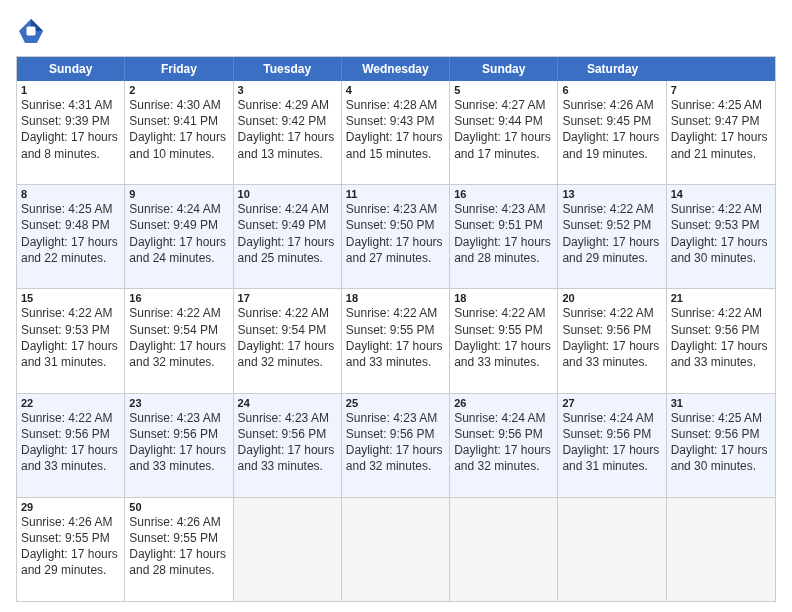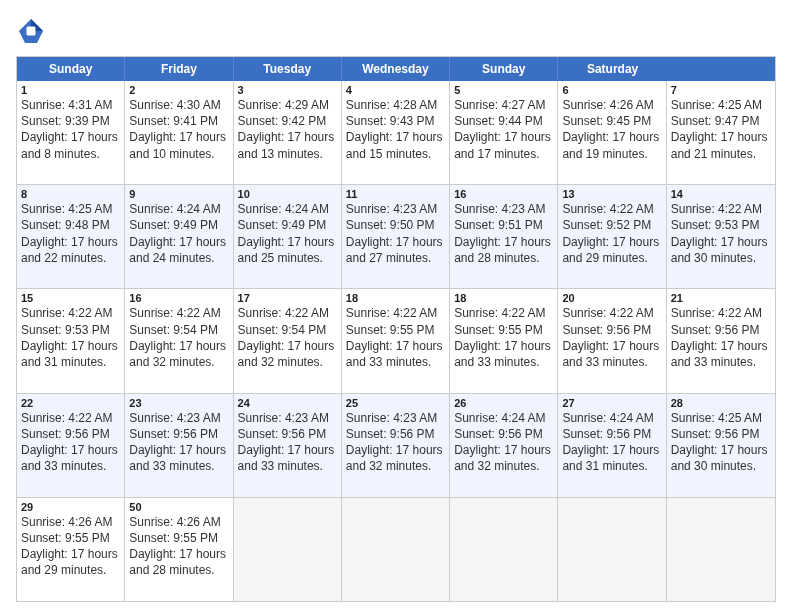--- a/index.html
+++ b/index.html
@@ -337,21 +337,21 @@
 and 32 minutes.</div>
           </div>
           <div class="cal-cell alt-row">
             <span class="day-num">27</span>
             <div class="cell-text" style="white-space: pre-line;">Sunrise: 4:24 AM
 Sunset: 9:56 PM
 Daylight: 17 hours
 and 31 minutes.</div>
           </div>
           <div class="cal-cell alt-row">
-            <span class="day-num">28</span>
+            <span class="day-num">31</span>
             <div class="cell-text" style="white-space: pre-line;">Sunrise: 4:25 AM
 Sunset: 9:56 PM
 Daylight: 17 hours
 and 30 minutes.</div>
           </div>
         </div>
         <div class="cal-row">
           <div class="cal-cell">
             <span class="day-num">29</span>
             <div class="cell-text" style="white-space: pre-line;">Sunrise: 4:26 AM

